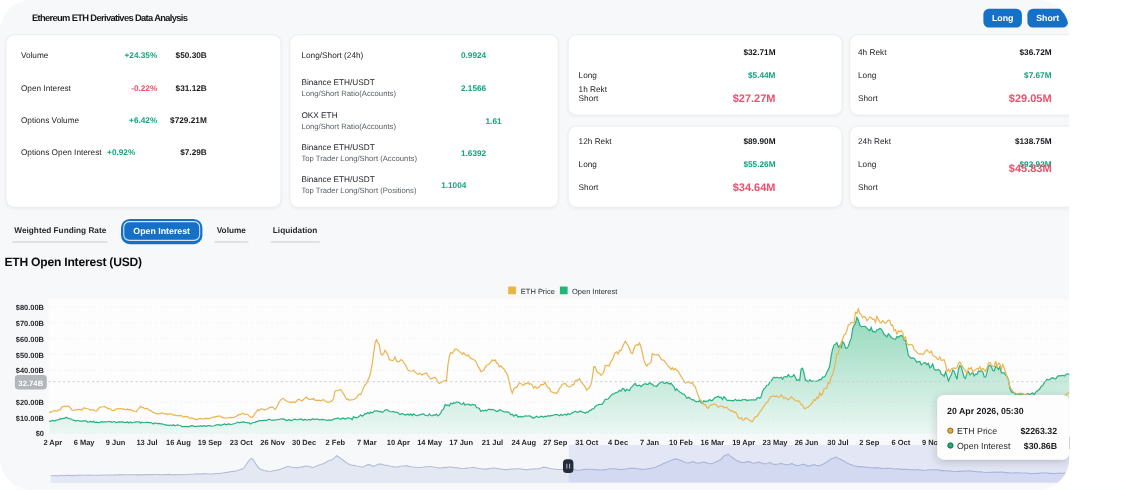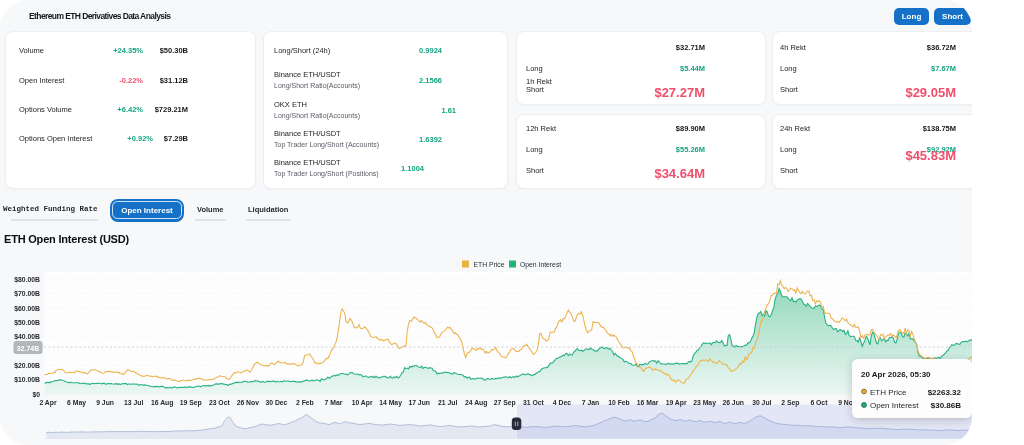--- a/index.html
+++ b/index.html
@@ -3,21 +3,21 @@
 <style>
 body{margin:0;font-family:"Liberation Sans",sans-serif;-webkit-font-smoothing:antialiased;}
 #page{position:relative;width:972px;height:445px;background:#f7f8f9;overflow:hidden;border-radius:28px;}
 .card{position:absolute;background:#fff;border:1px solid #eceef1;border-radius:8px;box-shadow:0 1px 2px rgba(20,22,26,0.03);}
 .lbl{position:absolute;font-size:7.5px;color:#1b1d22;white-space:nowrap;}
 .sub{position:absolute;font-size:7px;color:#575c64;white-space:nowrap;}
 .pct-g{position:absolute;font-size:7.5px;font-weight:700;color:#14a380;white-space:nowrap;}
 .pct-r{position:absolute;font-size:7.5px;font-weight:700;color:#ee4f6b;white-space:nowrap;}
 .val{position:absolute;font-size:7.5px;font-weight:700;color:#16181c;white-space:nowrap;}
 .vgreen{position:absolute;font-size:7.5px;font-weight:700;color:#14a380;white-space:nowrap;}
-.vred{position:absolute;font-size:13px;font-weight:700;color:#ee4f6b;white-space:nowrap;}
+.vred{position:absolute;font-size:10px;font-weight:700;color:#ee4f6b;white-space:nowrap;}
 .btn{position:absolute;top:8px;height:17px;background:#1571c8;border-radius:5px;color:#fff;
 font-size:8px;font-weight:700;display:flex;align-items:center;justify-content:center;}
 .tab{position:absolute;top:205px;font-size:7.5px;font-weight:700;color:#26282d;}
 .tabline{position:absolute;top:219px;height:1.8px;background:#dfe1e5;border-radius:1px;}
 .ax{font-size:6.8px;font-weight:700;fill:#27292e;}
 .grid{stroke:#f2f2f4;stroke-width:0.8;stroke-dasharray:2 2.6;}
 </style></head>
 <body>
 <div id="page">
 <div style="position:absolute;left:29px;top:11px;font-size:8.5px;font-weight:700;letter-spacing:-0.6px;color:#17181b;">Ethereum ETH Derivatives Data Analysis</div>
@@ -34,21 +34,21 @@
 <div class="lbl" style="left:19px;top:45.5px;">Volume</div>
 <div class="pct-g" style="right:829px;top:45.5px;">+24.35%</div>
 <div class="val" style="right:784px;top:45.5px;">$50.30B</div>
 <div class="lbl" style="left:19px;top:75.5px;">Open Interest</div>
 <div class="pct-r" style="right:829px;top:75.5px;">-0.22%</div>
 <div class="val" style="right:784px;top:75.5px;margin-left:20px;">$31.12B</div>
 <div class="lbl" style="left:19px;top:105px;">Options Volume</div>
 <div class="pct-g" style="right:829px;top:105px;">+6.42%</div>
 <div class="val" style="right:784px;top:105px;">$729.21M</div>
 <div class="lbl" style="left:19px;top:134px;">Options Open Interest</div>
-<div class="pct-g" style="right:819px;top:134px;margin-left:40px;">+0.92%</div>
+<div class="pct-g" style="right:849px;top:134px;margin-left:40px;">+0.92%</div>
 <div class="val" style="right:784px;top:134px;">$7.29B</div>
 <div class="lbl" style="left:274px;top:45.5px;">Long/Short (24h)</div>
 <div class="vgreen" style="right:530px;top:45.5px;">0.9924</div>
 <div class="lbl" style="left:274px;top:70.0px;">Binance ETH/USDT</div>
 <div class="sub" style="left:274px;top:82.0px;">Long/Short Ratio(Accounts)</div>
 <div class="vgreen" style="right:530px;top:75.5px;">2.1566</div>
 <div class="lbl" style="left:274px;top:100.0px;">OKX ETH</div>
 <div class="sub" style="left:274px;top:112.0px;">Long/Short Ratio(Accounts)</div>
 <div class="vgreen" style="right:516px;top:105.5px;">1.61</div>
 <div class="lbl" style="left:274px;top:129.0px;">Binance ETH/USDT</div>
@@ -75,21 +75,21 @@
 <div class="vgreen" style="right:267px;top:145px;">$55.26M</div>
 <div class="lbl" style="left:526px;top:166px;">Short</div>
 <div class="vred" style="right:267px;top:166px;">$34.64M</div>
 <div class="lbl" style="left:780px;top:124px;">24h Rekt</div>
 <div class="val" style="right:16px;top:124px;">$138.75M</div>
 <div class="lbl" style="left:780px;top:145px;">Long</div>
 <div class="vgreen" style="right:16px;top:145px;">$92.92M</div>
 <div class="lbl" style="left:780px;top:166px;">Short</div>
 <div class="vred" style="right:16px;top:148px;text-align:center;">$45.83M</div>
 
-<div class="tab" style="left:3px;font-family:Liberation Mono, monospace;">Weighted Funding Rate</div>
+<div class="tab" style="left:13px;">Weighted Funding Rate</div>
 <div class="tabline" style="left:11px;width:87px;"></div>
 <div style="position:absolute;left:110px;top:199px;width:74px;height:22.5px;border-radius:8px;background:#1571c8;">
 <div style="position:absolute;left:2.2px;top:2.2px;right:2.2px;bottom:2.2px;border:1.1px solid rgba(240,247,255,0.85);border-radius:5.5px;"></div>
 <div style="position:absolute;left:0;top:0;width:100%;height:100%;display:flex;align-items:center;justify-content:center;color:#fff;font-size:8px;font-weight:700;">Open Interest</div>
 </div>
 <div class="tab" style="left:197px;">Volume</div>
 <div class="tabline" style="left:195px;width:31px;"></div>
 <div class="tab" style="left:248px;">Liquidation</div>
 <div class="tabline" style="left:246px;width:45px;"></div>
 

